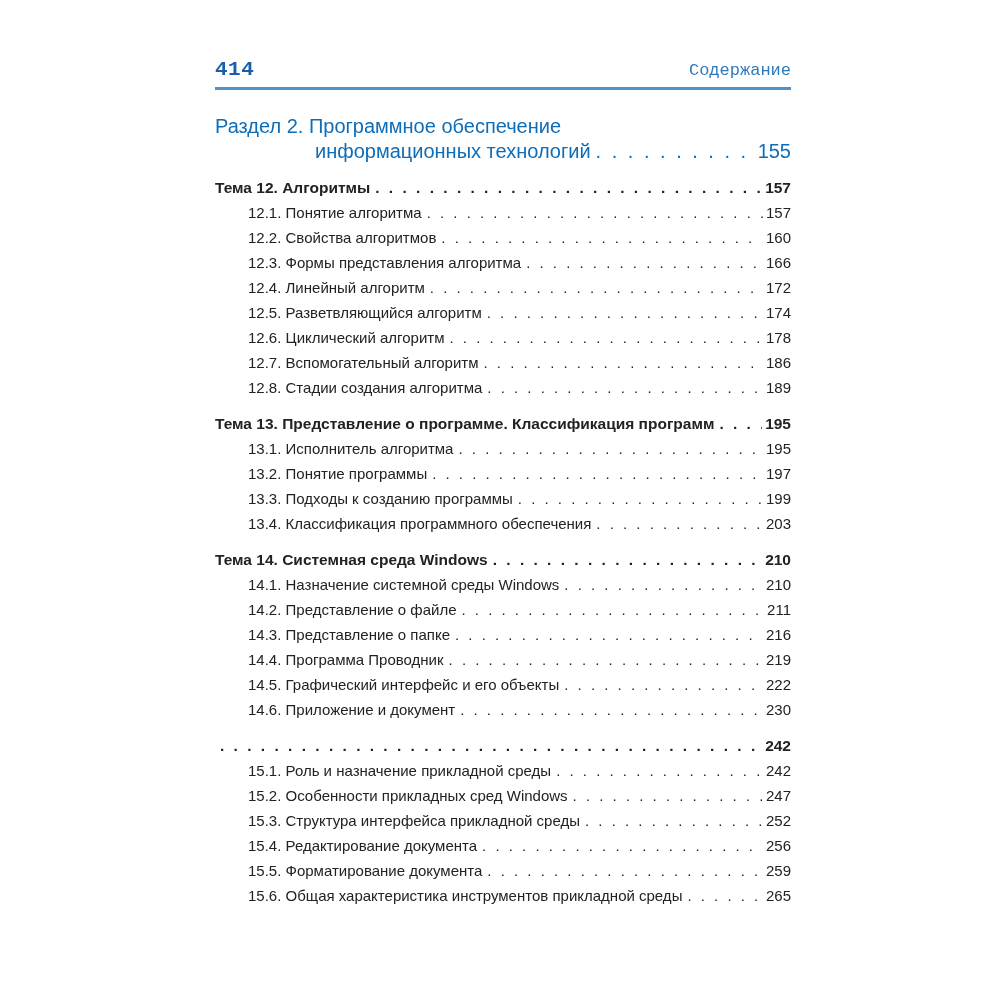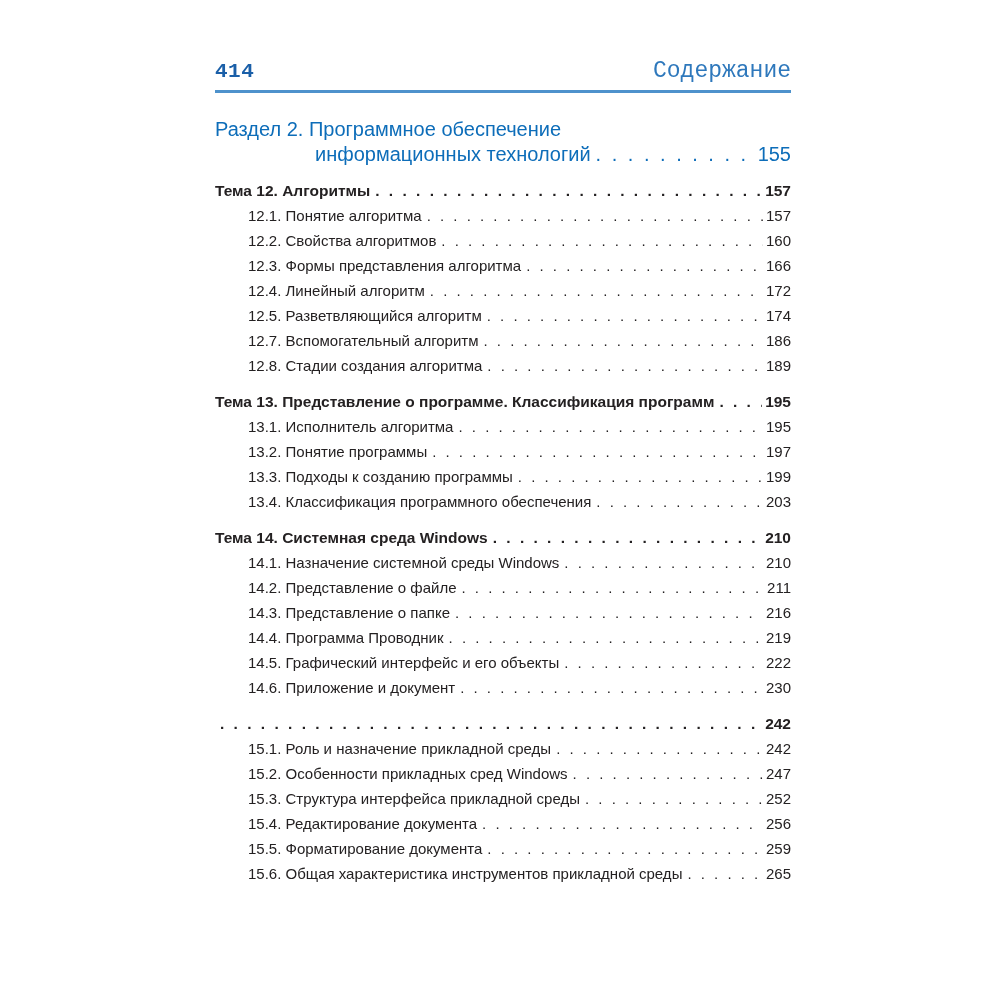--- a/index.html
+++ b/index.html
@@ -27,21 +27,21 @@
     padding-bottom: 6px;
     font-family: Liberation Mono, monospace;
   }
   .pagenum {
     font-size: 21px;
     font-weight: bold;
     color: var(--accent-dark, #1a5fa8);
     letter-spacing: 0.5px;
   }
   .headtitle {
-    font-size: 23px;
+    font-size: 17px;
     color: var(--accent, #2e78bc);
   }
   
   .section {
     margin-top: 24px;
     color: var(--accent-strong, #0d6db9);
     font-weight: normal;
     font-size: 20px;
     line-height: 25px;
   }
@@ -125,20 +125,25 @@
         <span class="t-title">12.4. Линейный алгоритм</span>
         <span class="dots"></span>
         <span class="pg">172</span>
       </div>
       <div class="toc-row sub">
         <span class="t-title">12.5. Разветвляющийся алгоритм</span>
         <span class="dots"></span>
         <span class="pg">174</span>
       </div>
       <div class="toc-row sub">
+        <span class="t-title">12.6. Циклический алгоритм</span>
+        <span class="dots"></span>
+        <span class="pg">178</span>
+      </div>
+      <div class="toc-row sub">
         <span class="t-title">12.7. Вспомогательный алгоритм</span>
         <span class="dots"></span>
         <span class="pg">186</span>
       </div>
       <div class="toc-row sub">
         <span class="t-title">12.8. Стадии создания алгоритма</span>
         <span class="dots"></span>
         <span class="pg">189</span>
       </div>
       <div class="toc-row theme">

